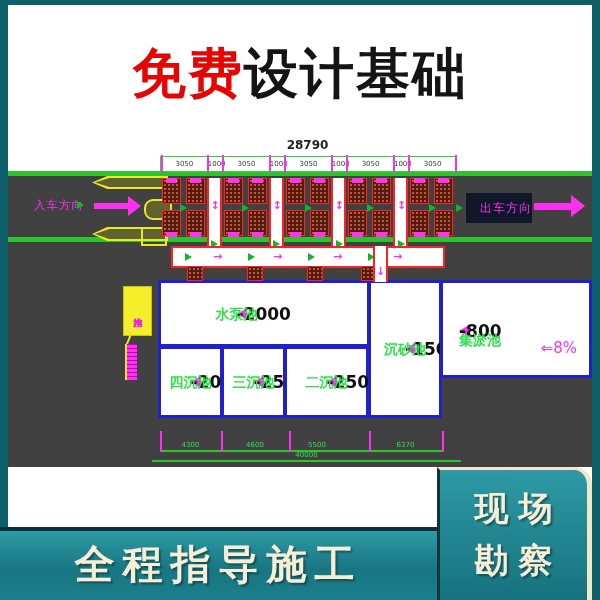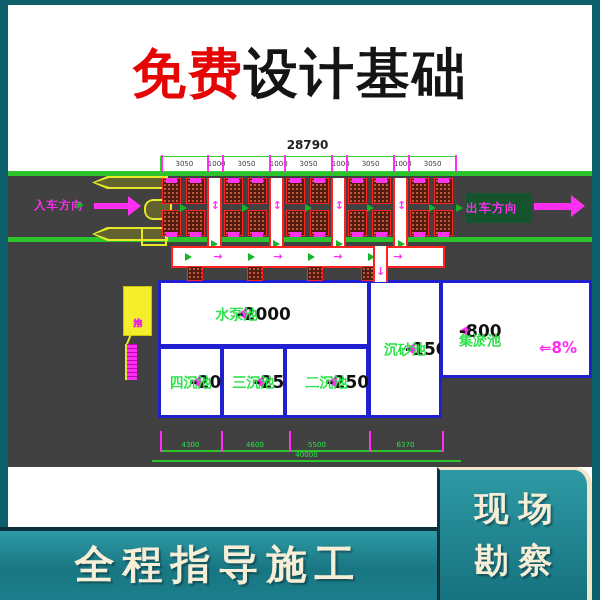--- a/index.html
+++ b/index.html
@@ -25,35 +25,35 @@
   .hatch{background-color:#521d10;background-image:radial-gradient(#c0583a 25%,rgba(0,0,0,0) 26%);
          background-size:4px 4px;border:1px solid #ff2222;box-sizing:border-box;}
   .cap{background:#ff35ee;}
   .channel{background:#ffffff;border-left:2px solid #ff2222;border-right:2px solid #ff2222;box-sizing:border-box;
            text-align:center;color:#ff2ff2;font-size:10px;font-weight:bold;}
   .flow-tri{width:0;height:0;border-top:4px solid transparent;border-bottom:4px solid transparent;border-left:7px solid #17b42a;}
   .mag-arrow-glyph{color:#ff2ff2;font-weight:bold;font-size:11px;line-height:11px;}
   
   .island{background:#e8e82a;}
   .island-inner{background:#62622e;}
-  .mag-text{color:#ff2ff2;font-weight:bold;}
+  .mag-text{color:#ff2ff2;font-weight:normal;}
   .mag-bar{background:#ff2ff2;}
   
   .pool{background:#ffffff;border:3px solid #2020d0;box-sizing:border-box;}
   .pool-label{display:flex;flex-direction:column;align-items:center;justify-content:center;position:absolute;inset:0;}
   .level-row{display:flex;align-items:center;gap:3px;}
   .level-tri{width:0;height:0;border-top:6px solid transparent;border-bottom:6px solid transparent;border-right:10px solid #ff2ff2;}
   .level-num{font-size:17px;font-weight:bold;color:#111;line-height:20px;}
   .pool-name{font-size:14px;font-weight:bold;color:#2ce24a;line-height:18px;}
   
   #callout-box{background:#f4ee2b;border:1px solid #c9c400;writing-mode:vertical-rl;text-orientation:upright;
                font-size:9px;font-weight:bold;color:#e820e8;display:flex;align-items:center;justify-content:center;}
   #callout-mini{background:repeating-linear-gradient(0deg,#ff2ff2 0 3px,#bb00bb 3px 4px);border-left:2px solid #e8e82a;}
   
-  #exit-label-box{background:#14532d;text-align:left;font-size:12px;line-height:30px;letter-spacing:1px;}
+  #exit-label-box{background:#0f172a;text-align:right;font-size:12px;line-height:30px;letter-spacing:1px;}
   
   #footer-band{left:0;top:527px;width:437px;height:73px;border-top:4px solid #0c2f3c;box-sizing:border-box;
                background:linear-gradient(#2e9aa5,#187682 55%,#1b7f8b);
                text-align:center;font-size:40px;font-weight:900;color:#f6eed6;letter-spacing:8px;line-height:66px;
                text-shadow:2px 2px 2px rgba(0,0,0,0.35);}
   #footer-box{left:437px;top:467px;width:155px;height:133px;box-sizing:border-box;
               background:linear-gradient(#2e9aa5,#15727e);
               border-top:3px solid #f2e7cb;border-right:5px solid #f2e7cb;border-top-right-radius:18px;
               border-left:3px solid #0d3340;
               display:flex;flex-direction:column;align-items:center;justify-content:center;gap:6px;

